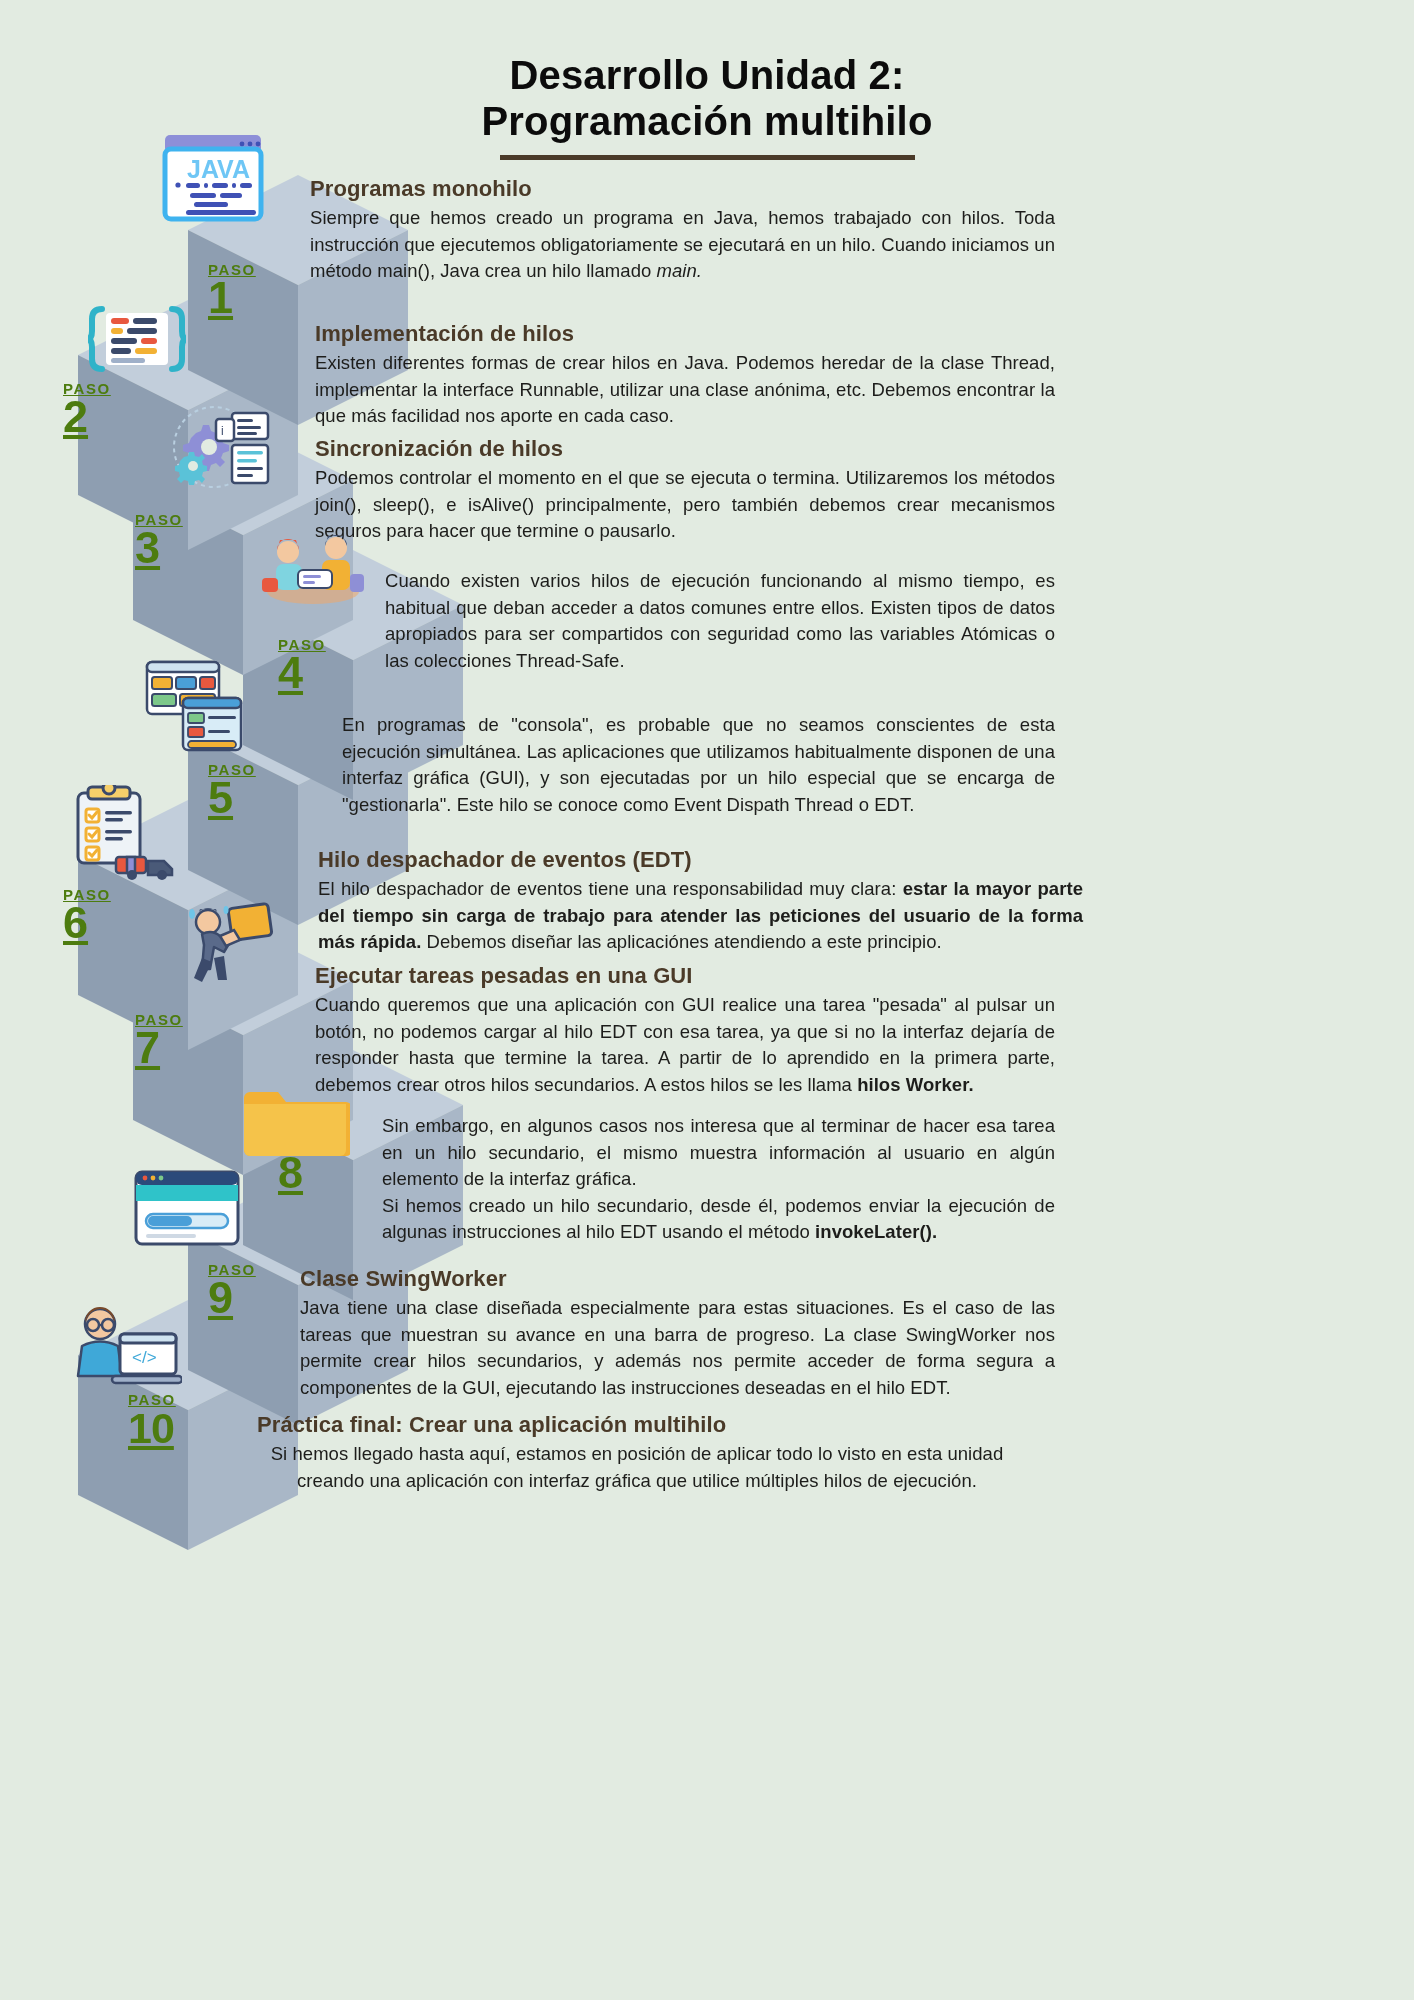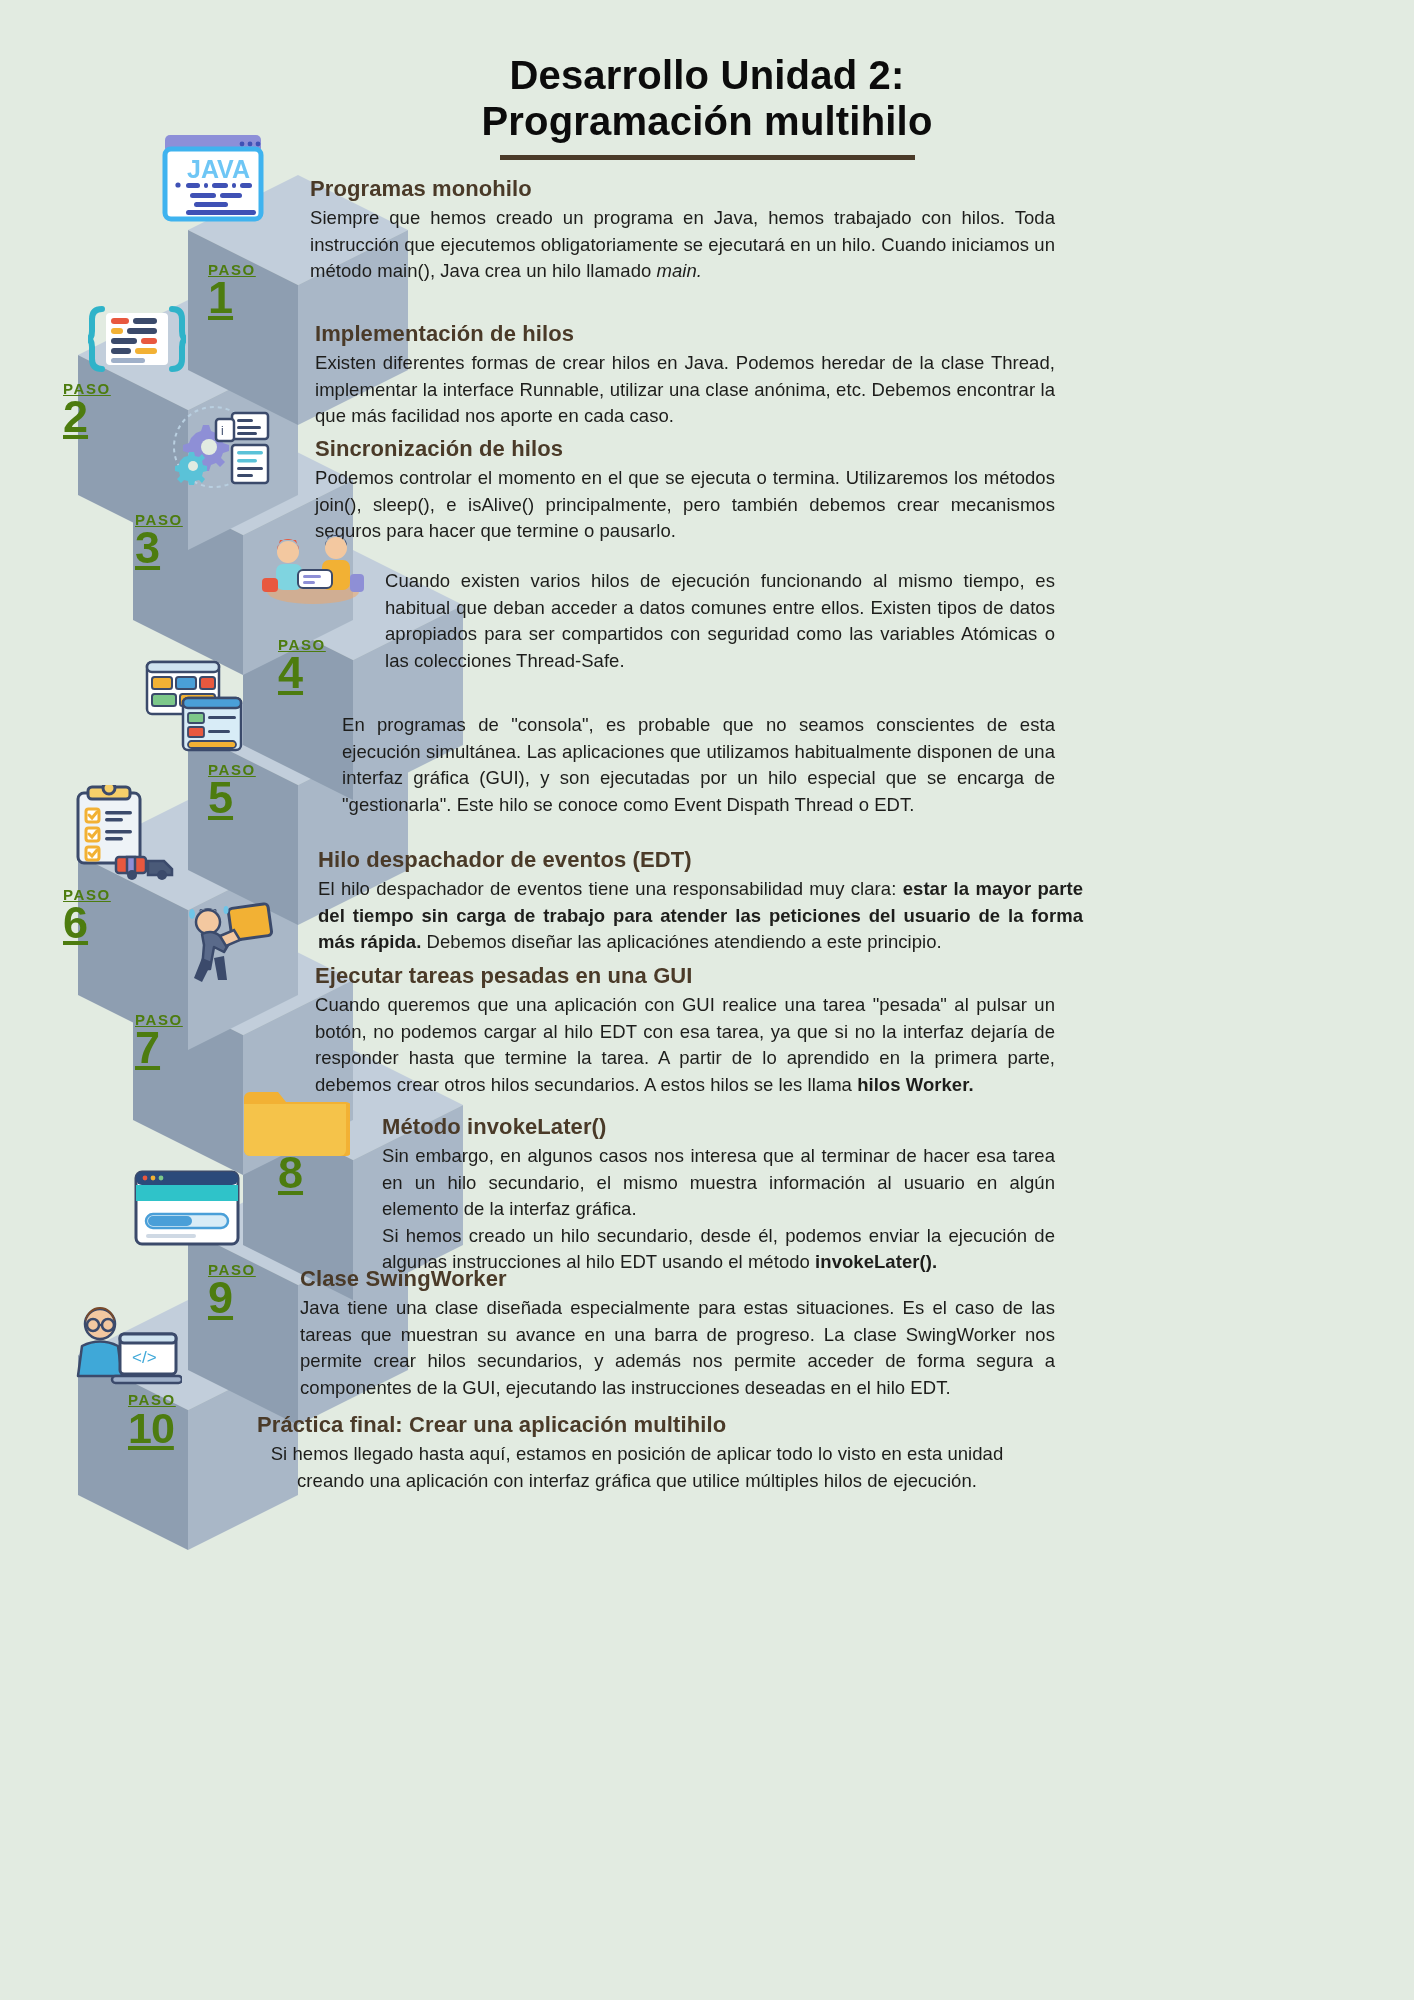--- a/index.html
+++ b/index.html
@@ -320,21 +320,20 @@
   <h2>Hilo despachador de eventos (EDT)</h2>
   <p>El hilo despachador de eventos tiene una responsabilidad muy clara: <span class="b">estar la mayor parte del tiempo sin carga de trabajo para atender las peticiones del usuario de la forma más rápida.</span> Debemos diseñar las aplicaciónes atendiendo a este principio.</p>
 </div>
 
 <div class="block" style="left:315px; top:962px; width:740px;">
   <h2>Ejecutar tareas pesadas en una GUI</h2>
   <p>Cuando queremos que una aplicación con GUI realice una tarea "pesada" al pulsar un botón, no podemos cargar al hilo EDT con esa tarea, ya que si no la interfaz dejaría de responder hasta que termine la tarea. A partir de lo aprendido en la primera parte, debemos crear otros hilos secundarios. A estos hilos se les llama <span class="b">hilos Worker.</span></p>
 </div>
 
 <div class="block" style="left:382px; top:1113px; width:673px;">
-  <h2>Método invokeLater()</h2>
   <p>Sin embargo, en algunos casos nos interesa que al terminar de hacer esa tarea en un hilo secundario, el mismo muestra información al usuario en algún elemento de la interfaz gráfica.<br>Si hemos creado un hilo secundario, desde él, podemos enviar la ejecución de algunas instrucciones al hilo EDT usando el método <span class="b">invokeLater().</span></p>
 </div>
 
 <div class="block" style="left:300px; top:1265px; width:755px;">
   <h2>Clase SwingWorker</h2>
   <p>Java tiene una clase diseñada especialmente para estas situaciones. Es el caso de las tareas que muestran su avance en una barra de progreso. La clase SwingWorker nos permite crear hilos secundarios, y además nos permite acceder de forma segura a componentes de la GUI, ejecutando las instrucciones deseadas en el hilo EDT.</p>
 </div>
 
 <div class="block nojust" style="left:257px; top:1411px; width:760px;">
   <h2>Práctica final: Crear una aplicación multihilo</h2>

